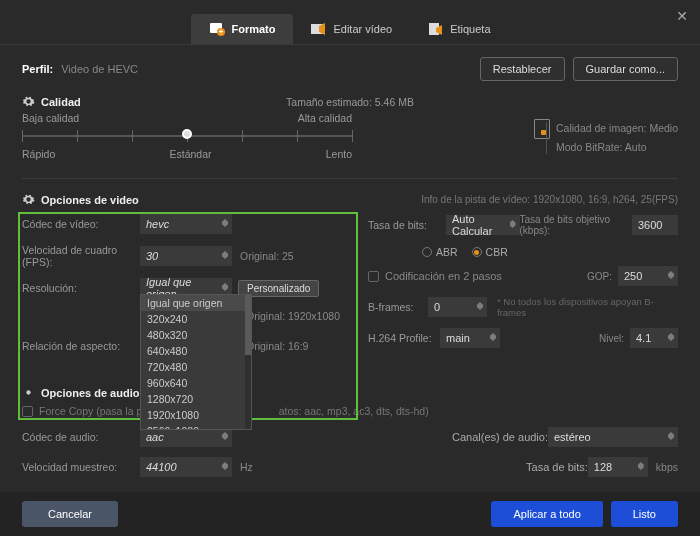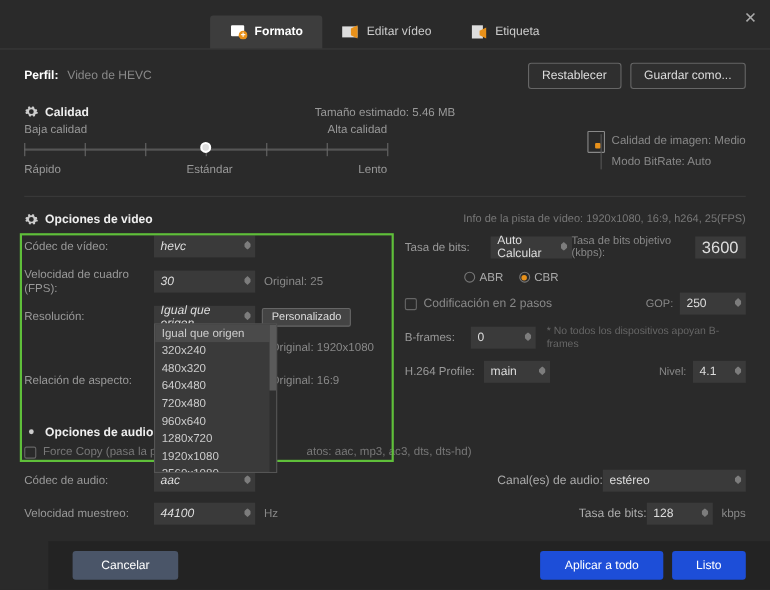--- a/index.html
+++ b/index.html
@@ -53,24 +53,24 @@
   .dropdown-open .opt.sel-opt { background: #4a4a4a; }
   .dd-scroll { position: absolute; right: 0; top: 0; bottom: 0; width: 6px; background: #2f2f2f; }
   .dd-scroll-thumb { position: absolute; right: 0; top: 0; width: 6px; height: 60px; background: #5a5a5a; }
   .radio-row { display: flex; gap: 14px; align-items: center; margin-bottom: 8px; font-size: 10.5px; margin-left: 54px;}
   .radio-row .r { display: flex; align-items: center; gap: 4px; cursor: pointer; }
   .radio-dot { width: 10px; height: 10px; border: 1px solid #777; border-radius: 50%; display: inline-flex; align-items: center; justify-content: center; }
   .radio-dot.on::after { content: ""; width: 5px; height: 5px; background: #e8911a; border-radius: 50%; }
   .chk { width: 11px; height: 11px; border: 1px solid #666; border-radius: 2px; display: inline-block; margin-right: 6px; vertical-align: middle; }
   .right-inner .field-row .field-lbl { flex: 0 0 78px; }
   .right-inner .mini-lbl { color: #888; font-size: 10px; margin-left: auto; margin-right: 6px; }
-  .inp-txt { background: #3a3a3a; border: none; color: #ddd; height: 20px; font-size: 15px; padding: 0 6px; width: 46px; }
+  .inp-txt { background: #3a3a3a; border: none; color: #ddd; height: 20px; font-size: 11px; padding: 0 6px; width: 46px; }
   .small-note { color: #666; font-size: 9.5px; }
   .audio-sect { margin-top: 20px; }
-  .bottom-bar { position: absolute; bottom: 0; left: 0; right: 0; background: #232323; height: 44px; display: flex; align-items: center; padding: 0 22px; margin-left: 44px; }
+  .bottom-bar { position: absolute; bottom: 0; left: 0; right: 0; background: #232323; height: 44px; display: flex; align-items: center; padding: 0 22px; }
   .btn-cancel { background: #4a5568; color: #fff; border: none; padding: 7px 26px; border-radius: 3px; cursor: pointer; font-size: 11px; }
   .btn-primary { background: #1d4ed8; color: #fff; border: none; padding: 7px 22px; border-radius: 3px; cursor: pointer; font-size: 11px; margin-left: 8px; }
   .bottom-bar .spacer { flex: 1; }
   .force-row { color: #777; font-size: 10.5px; margin: 4px 0 10px 0; display: flex; align-items: center; }
 </style>
 </head>
 <body>
 
 <div class="top-close">✕</div>
 

